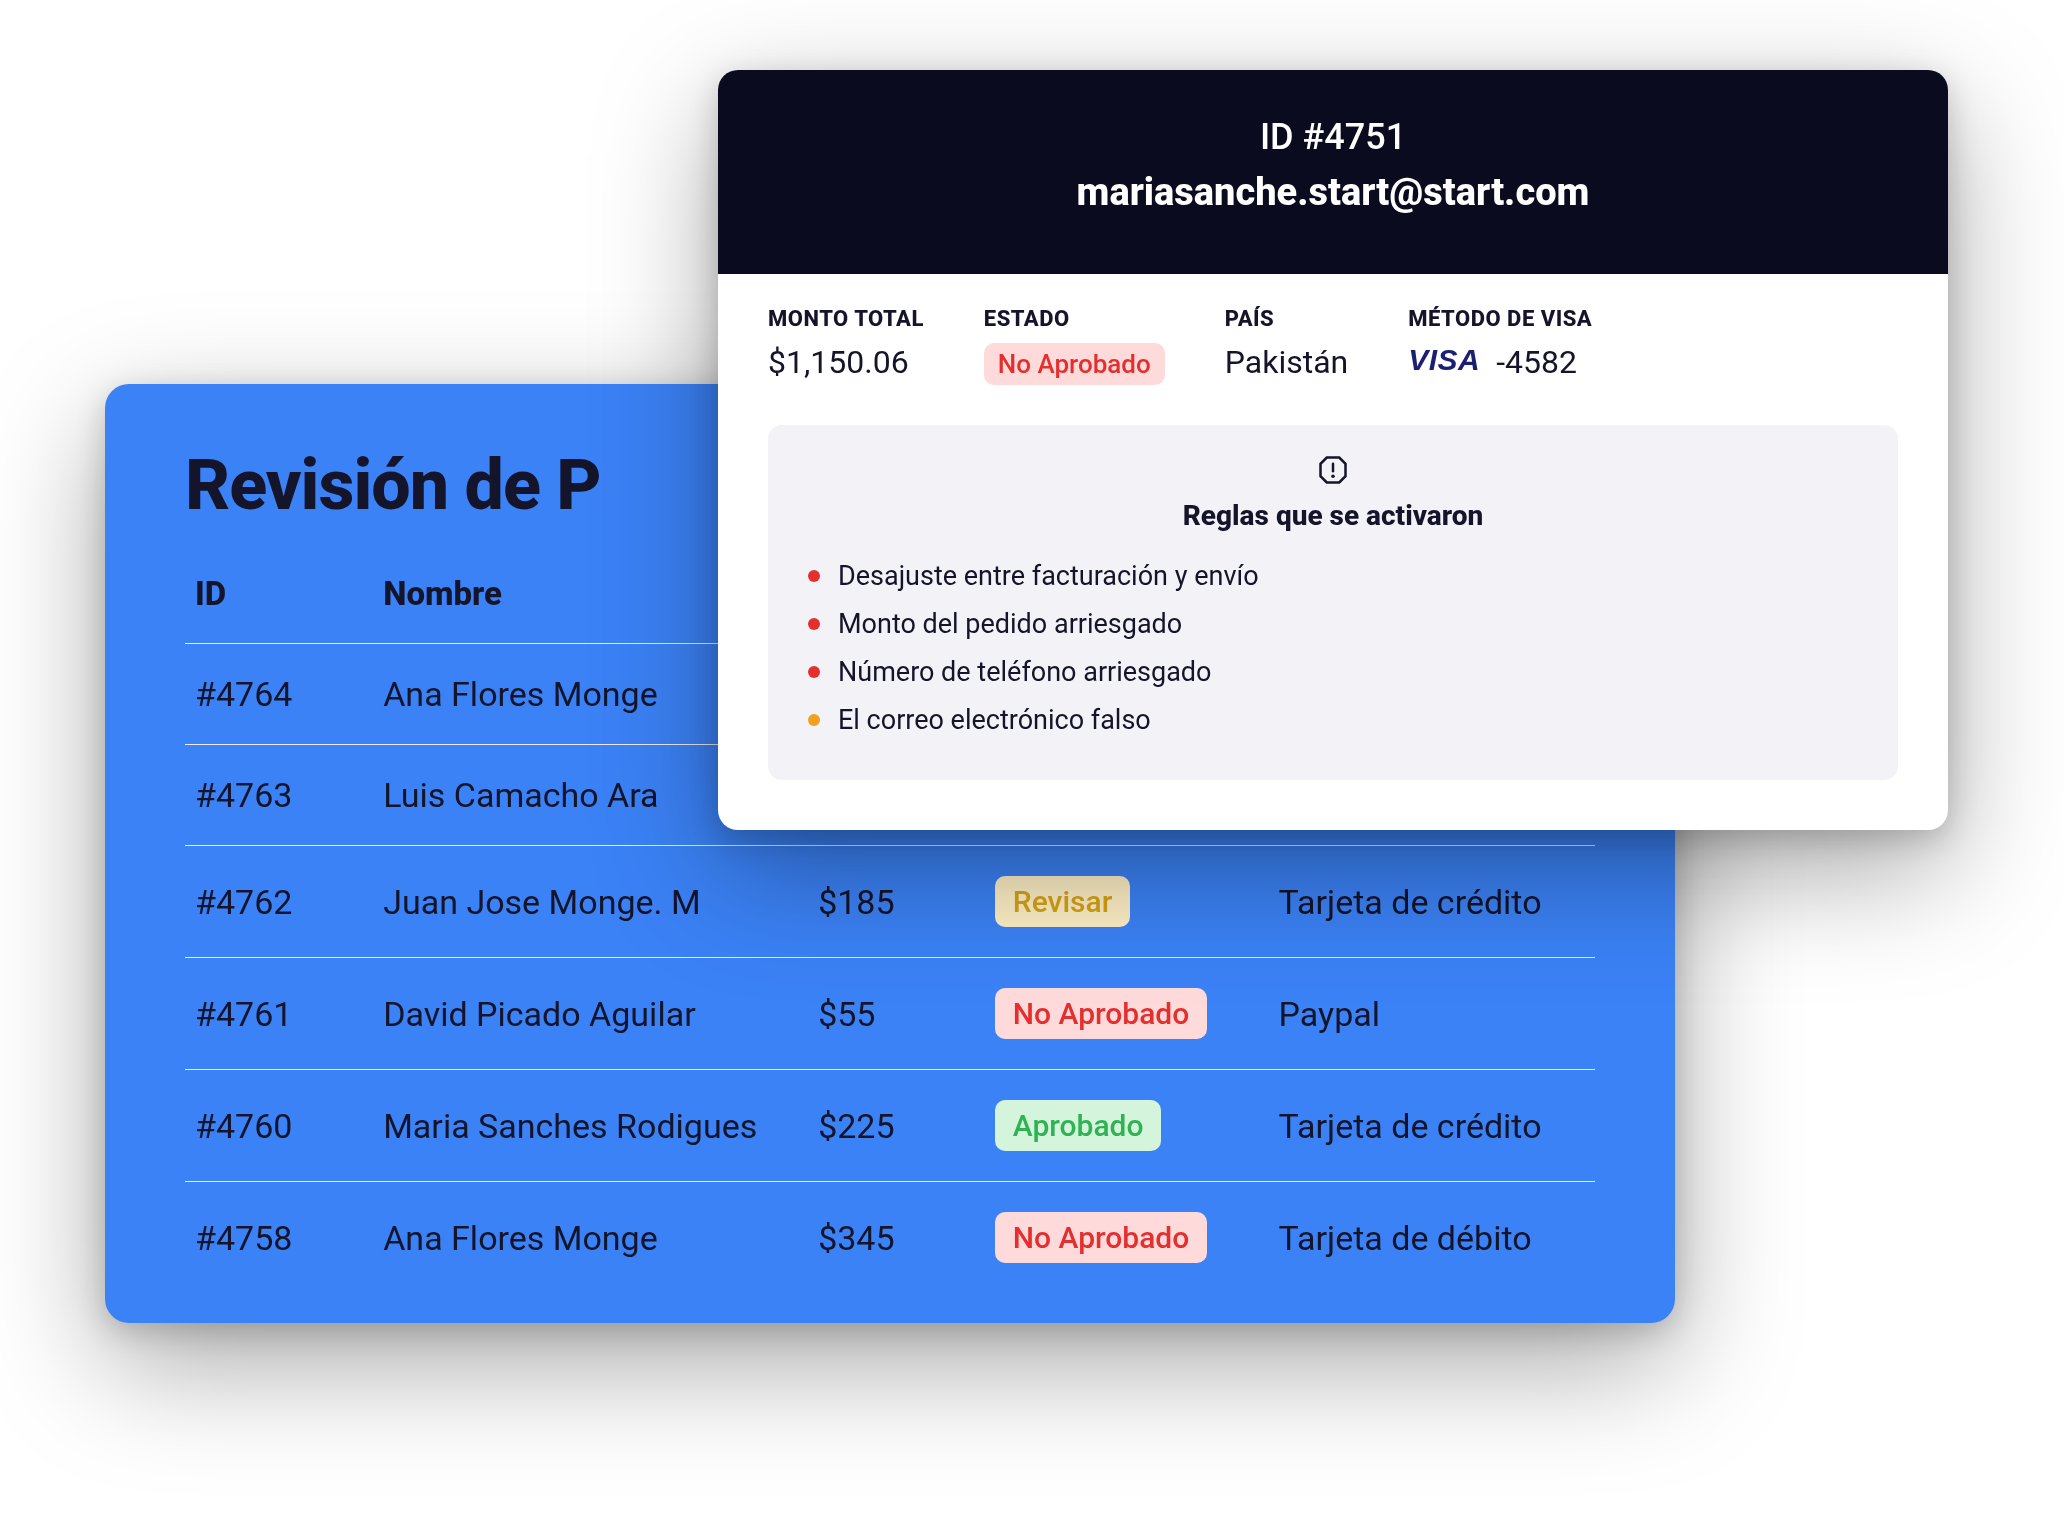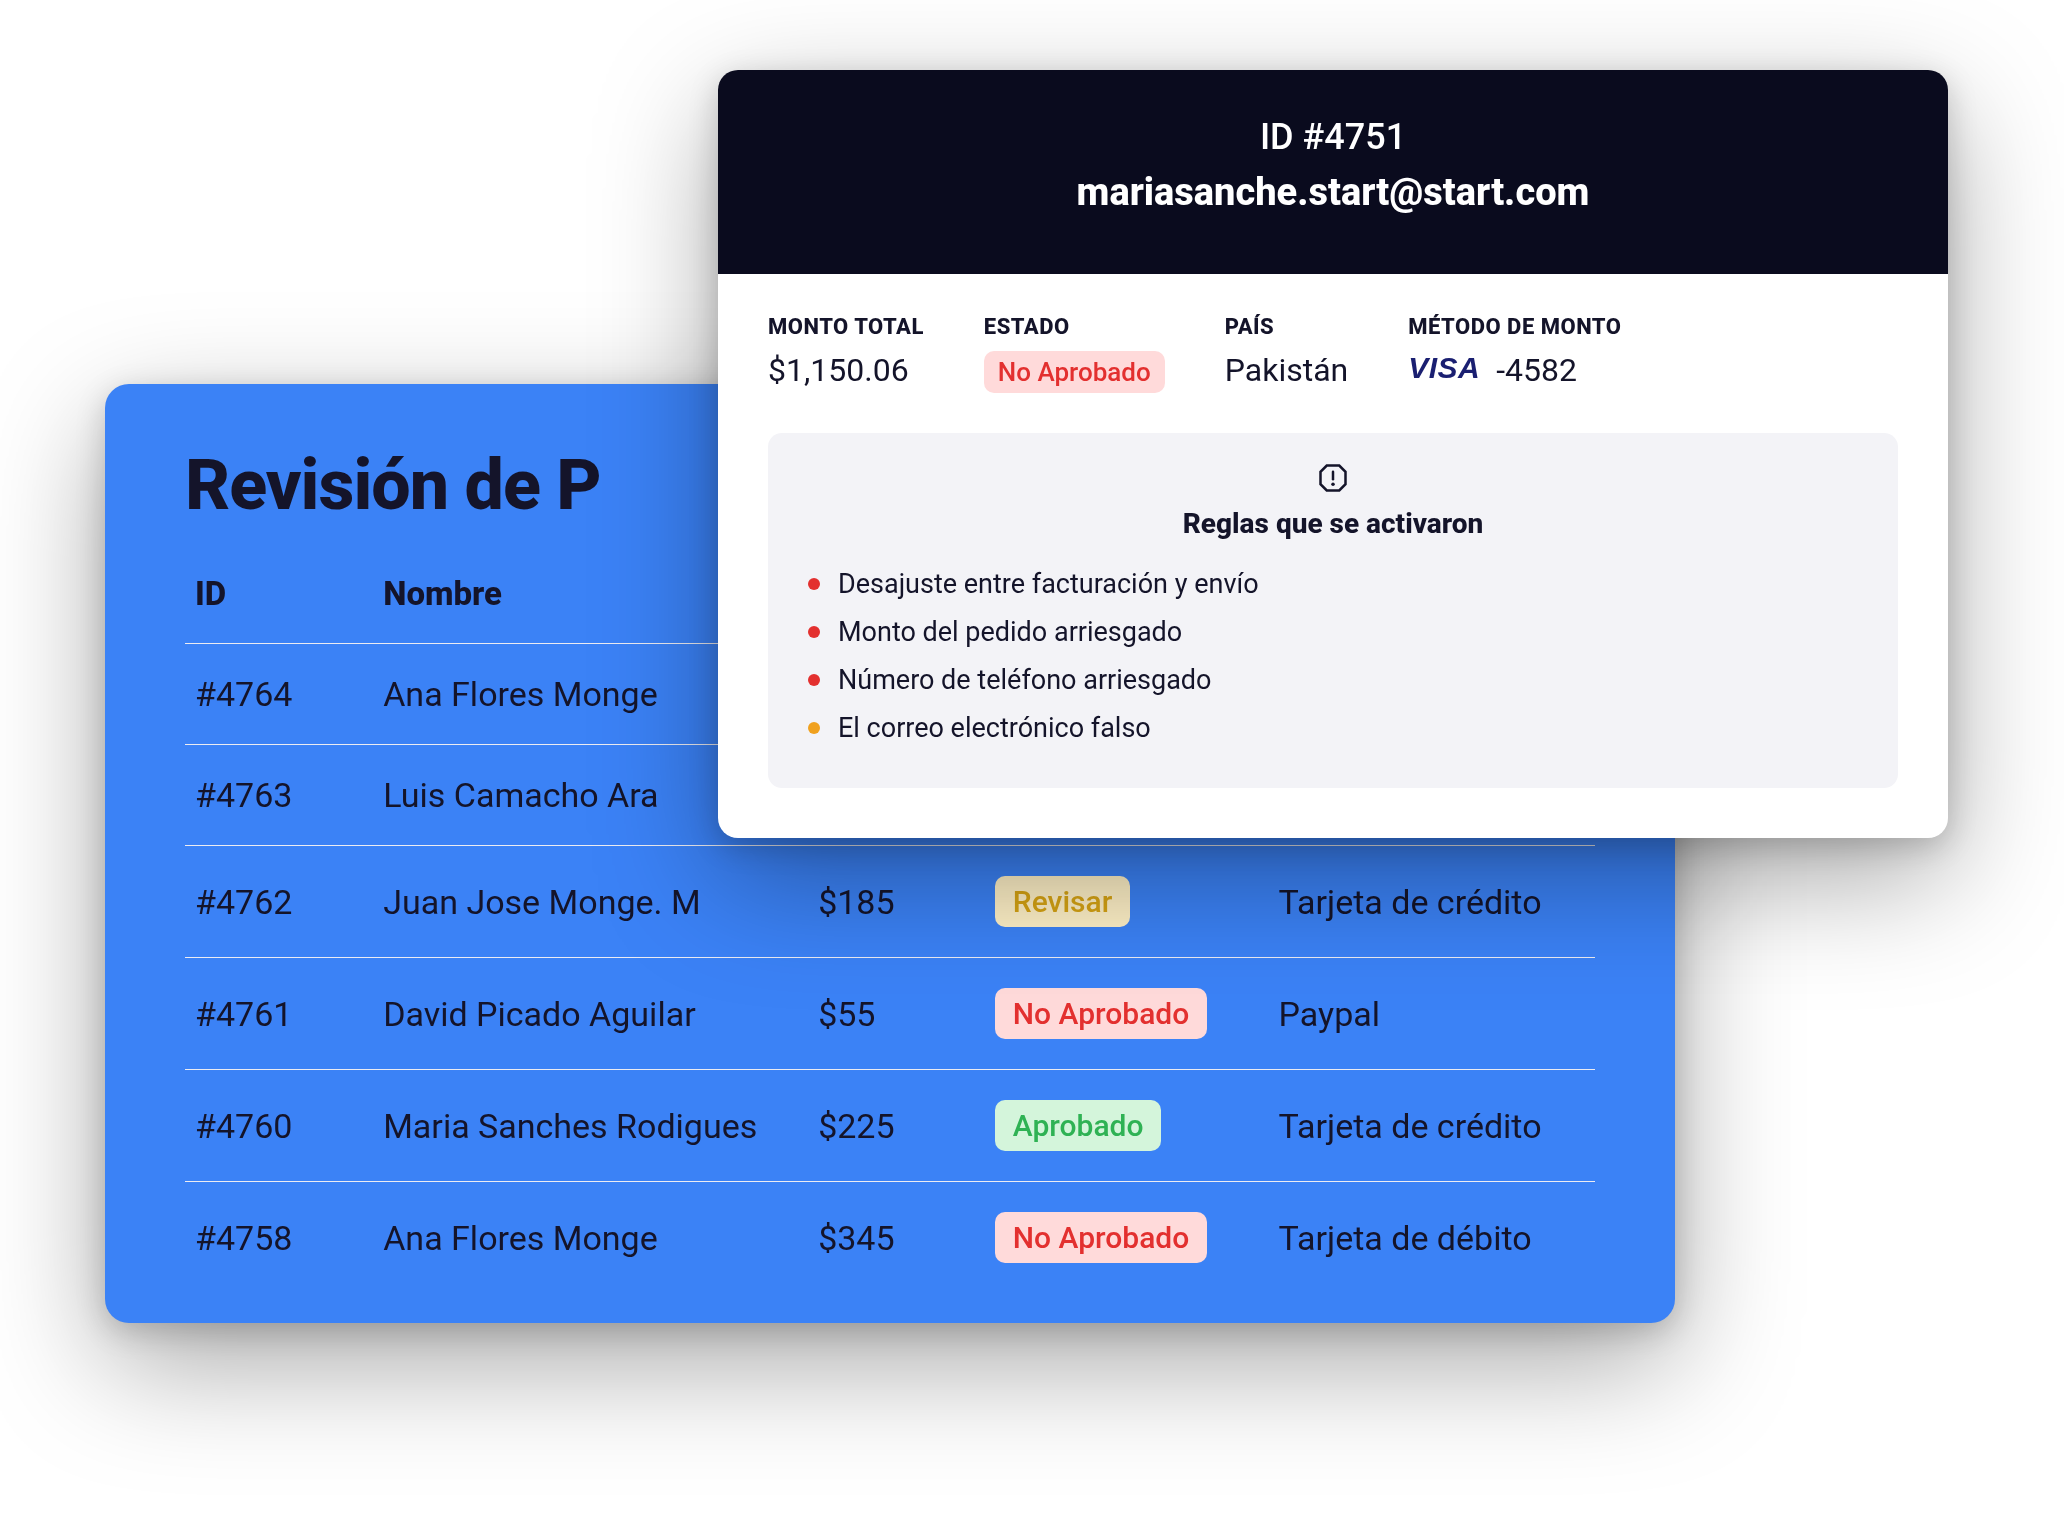--- a/index.html
+++ b/index.html
@@ -79,21 +79,21 @@
   }
   .detail-header {
     background: #0a0b1e;
     color: #ffffff;
     text-align: center;
     padding: 46px 20px 48px 20px;
   }
   .detail-header .line1 { font-size: 36px; font-weight: 500; margin-bottom: 12px; }
   .detail-header .line2 { font-size: 38px; font-weight: 800; margin-bottom: 12px; }
   .detail-header .line3 { font-size: 36px; font-weight: 400; }
-  .detail-body { padding: 40px 50px 50px 50px; }
+  .detail-body { padding: 32px 50px 50px 50px; }
   .metrics {
     display: flex;
     gap: 60px;
     margin-bottom: 40px;
     align-items: flex-start;
   }
   .metric { display: flex; flex-direction: column; gap: 12px; }
   .metric-label {
     font-size: 22px;
     font-weight: 800;
@@ -221,21 +221,21 @@
         </div>
         <div class="metric">
           <span class="metric-label">ESTADO</span>
           <span id="status-badge" class="badge notapproved">No Aprobado</span>
         </div>
         <div class="metric">
           <span class="metric-label">PAÍS</span>
           <span class="metric-value">Pakistán</span>
         </div>
         <div class="metric">
-          <span class="metric-label">MÉTODO DE MONTO</span>
+          <span class="metric-label">MÉTODO DE VISA</span>
           <span class="metric-value pm-row">
             <span class="visa-logo">VISA</span>
             <span>-4582</span>
           </span>
         </div>
       </div>
 
       <div class="rules-box">
         <div class="rules-head">
           <svg class="warn-icon" viewBox="0 0 24 24">

